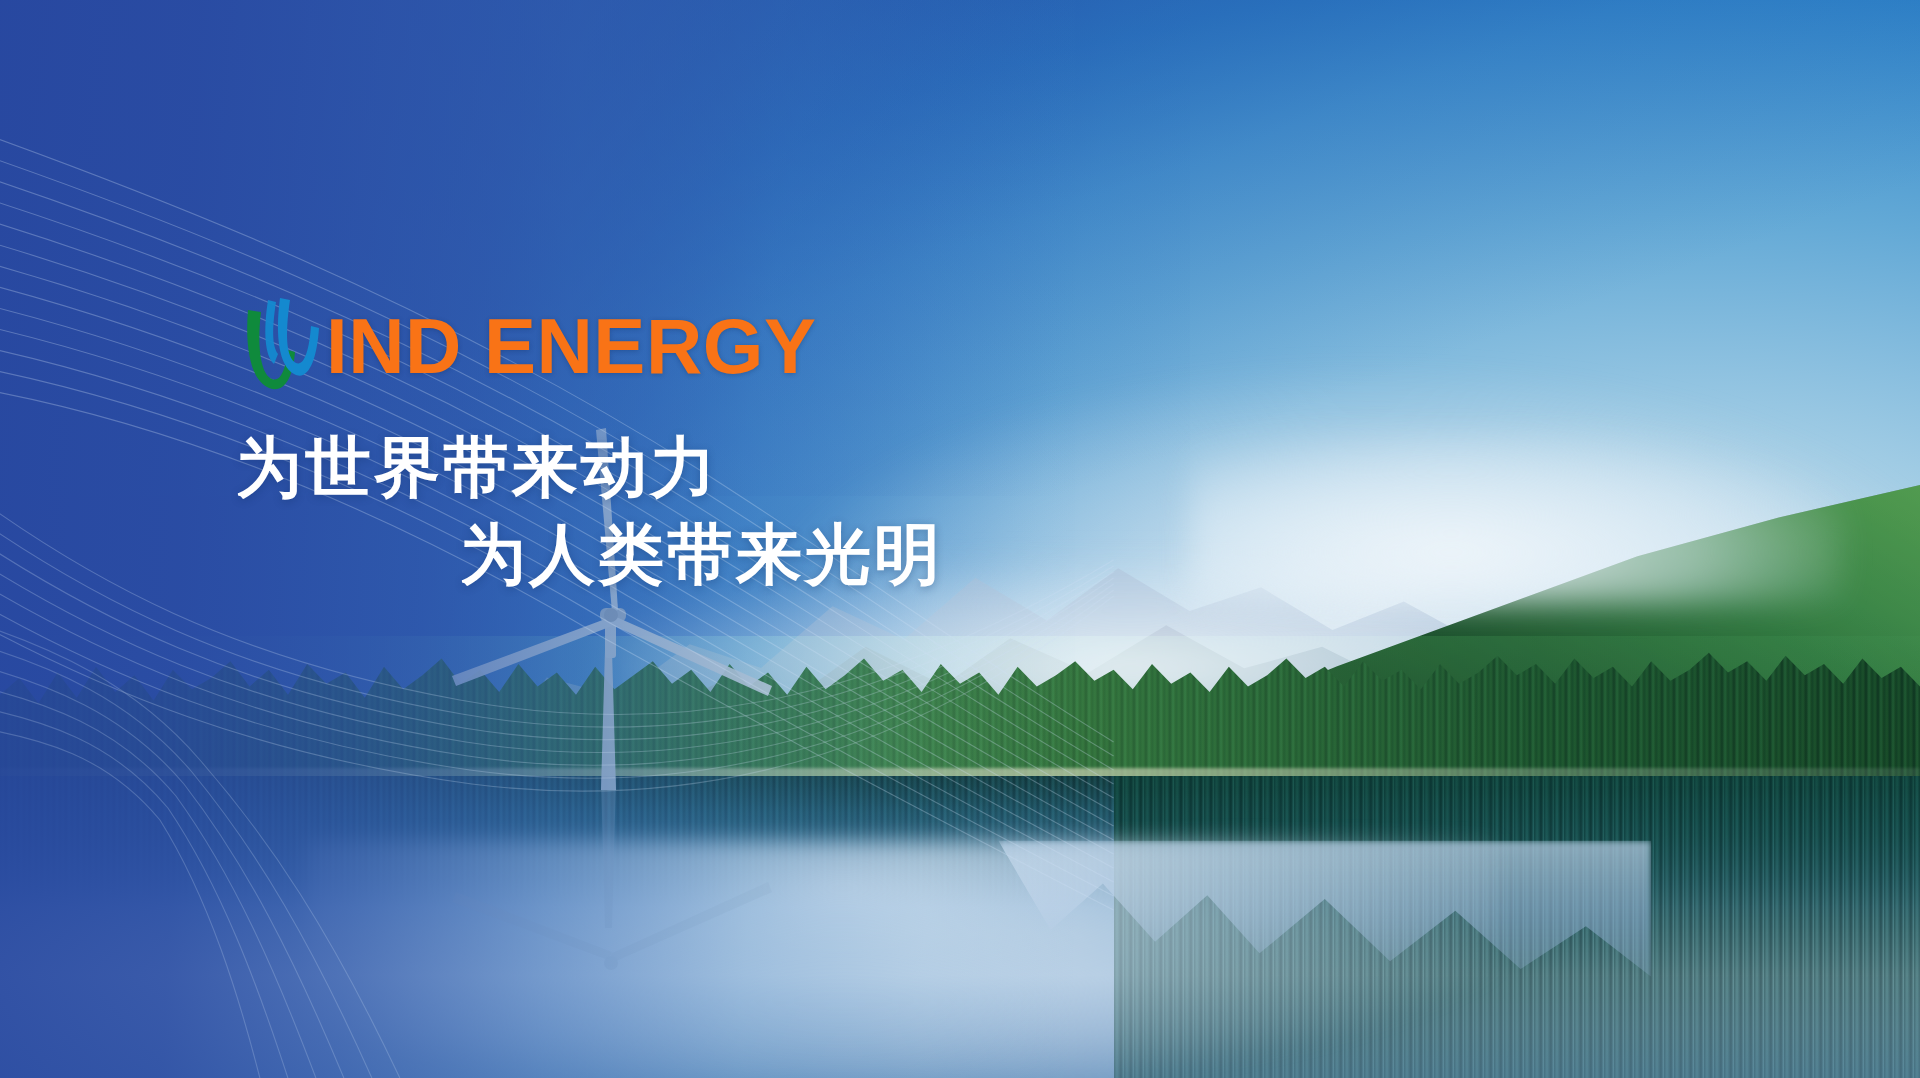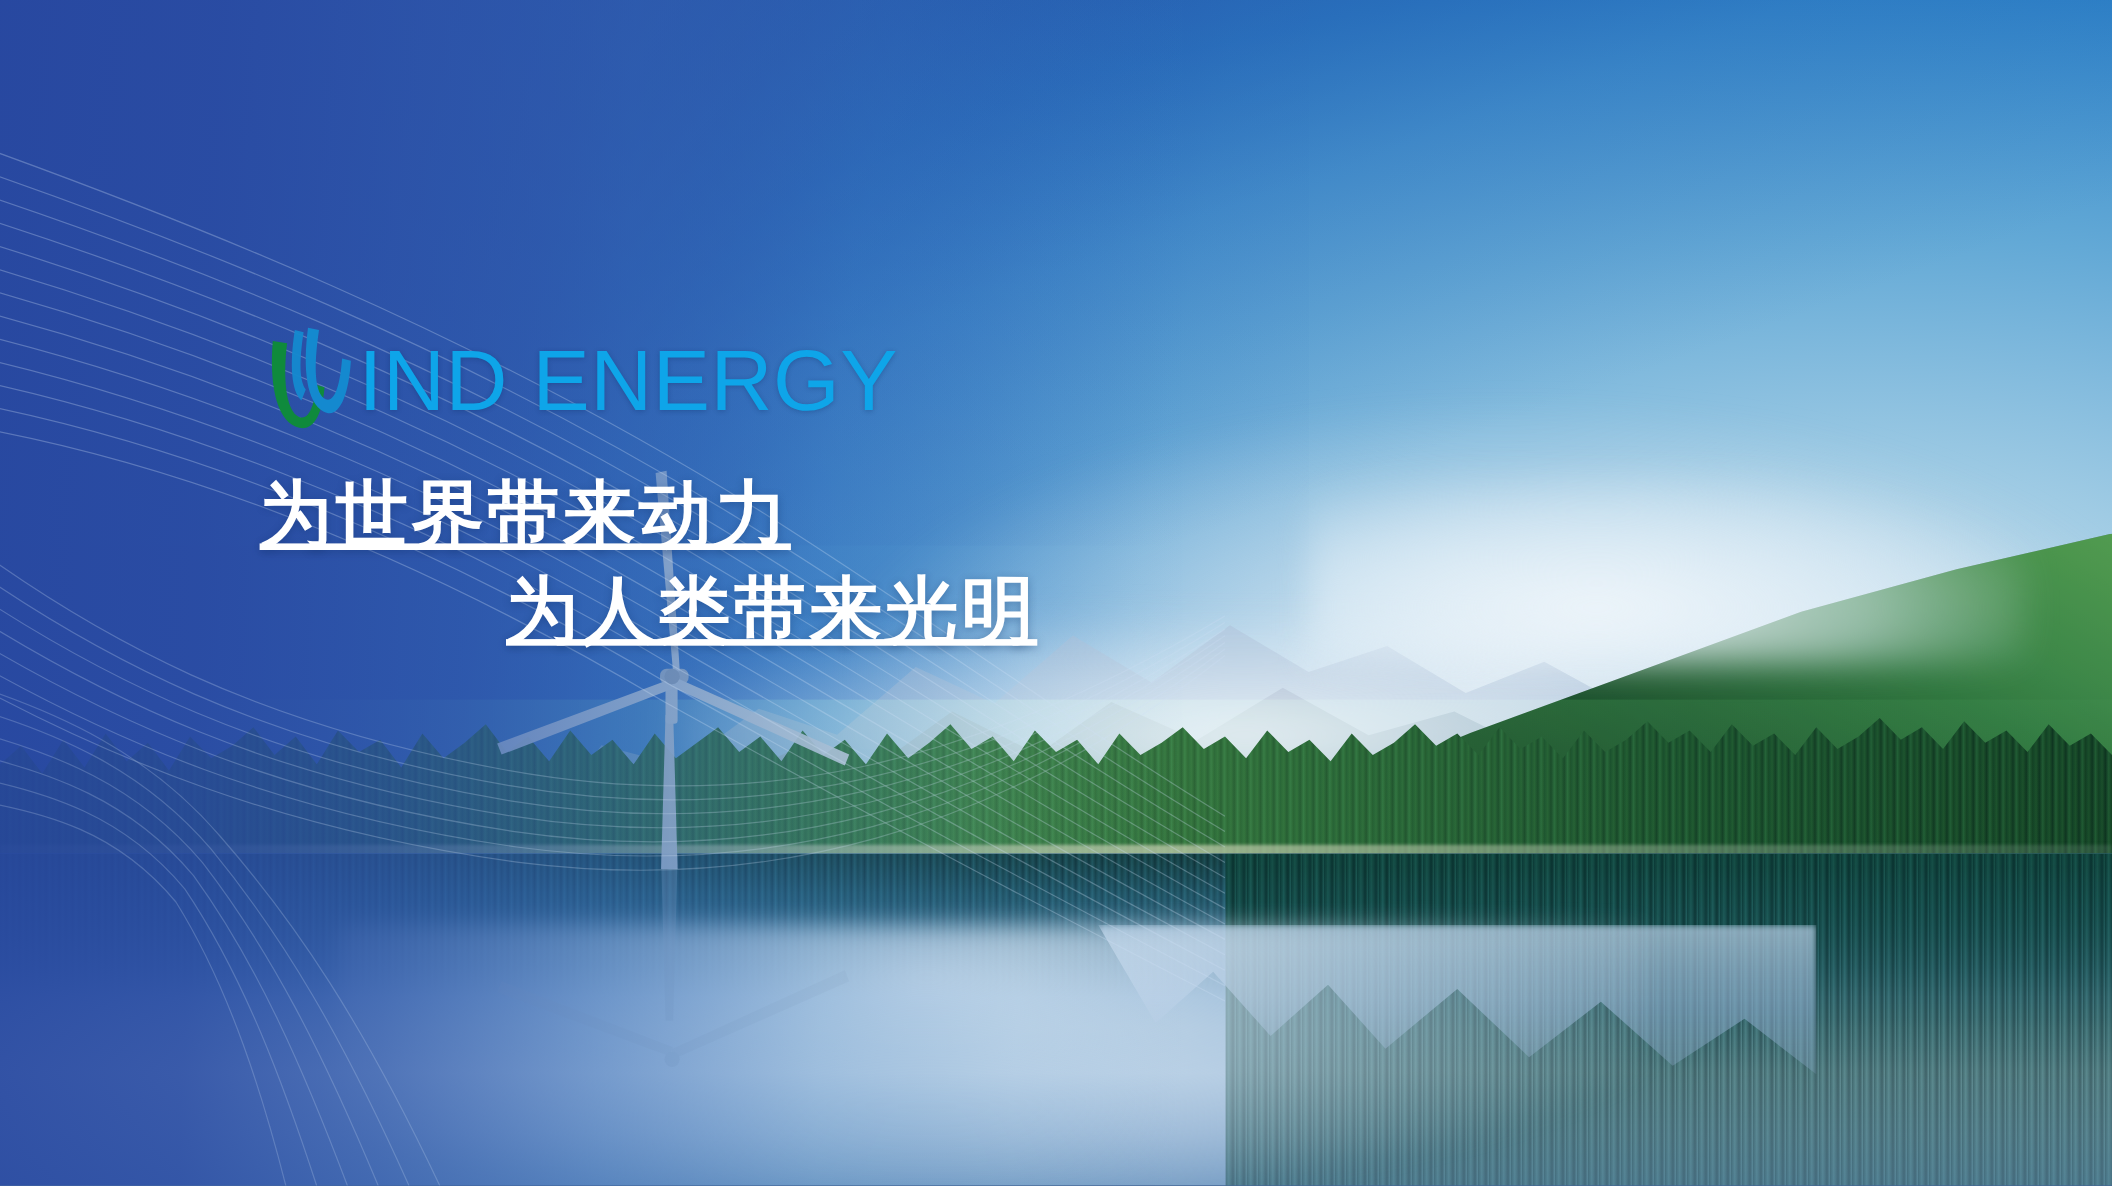--- a/index.html
+++ b/index.html
@@ -143,39 +143,38 @@
 
   
   .content{position:absolute;left:0;top:0;width:100%;height:100%;}
 
   .brandrow{
     position:absolute;left:236px;top:294px;
     display:flex;align-items:center;
   }
   .mark{width:88px;height:104px;display:block;flex:0 0 auto;margin-right:2px;}
   .brandtext{
-    color:#0ea5e9;
+    color:#f97316;
     font-size:78px;
     line-height:1;
     letter-spacing:.5px;
-    font-weight:400;
+    font-weight:700;
     white-space:nowrap;
     text-shadow:0 1px 5px rgba(10,40,90,.30);
   }
 
   .slogan{
     position:absolute;left:236px;top:424px;
     color:#ffffff;
     font-weight:700;
     font-size:66px;
     line-height:1.32;
     letter-spacing:3px;
     white-space:nowrap;
     text-shadow:0 2px 8px rgba(12,45,95,.32);
-    text-decoration:underline;
   }
   .slogan .l2{display:block;padding-left:224px;text-align:center;}
 </style>
 </head>
 <body>
 
 <div class="stage">
 
   <div class="photo">
 

